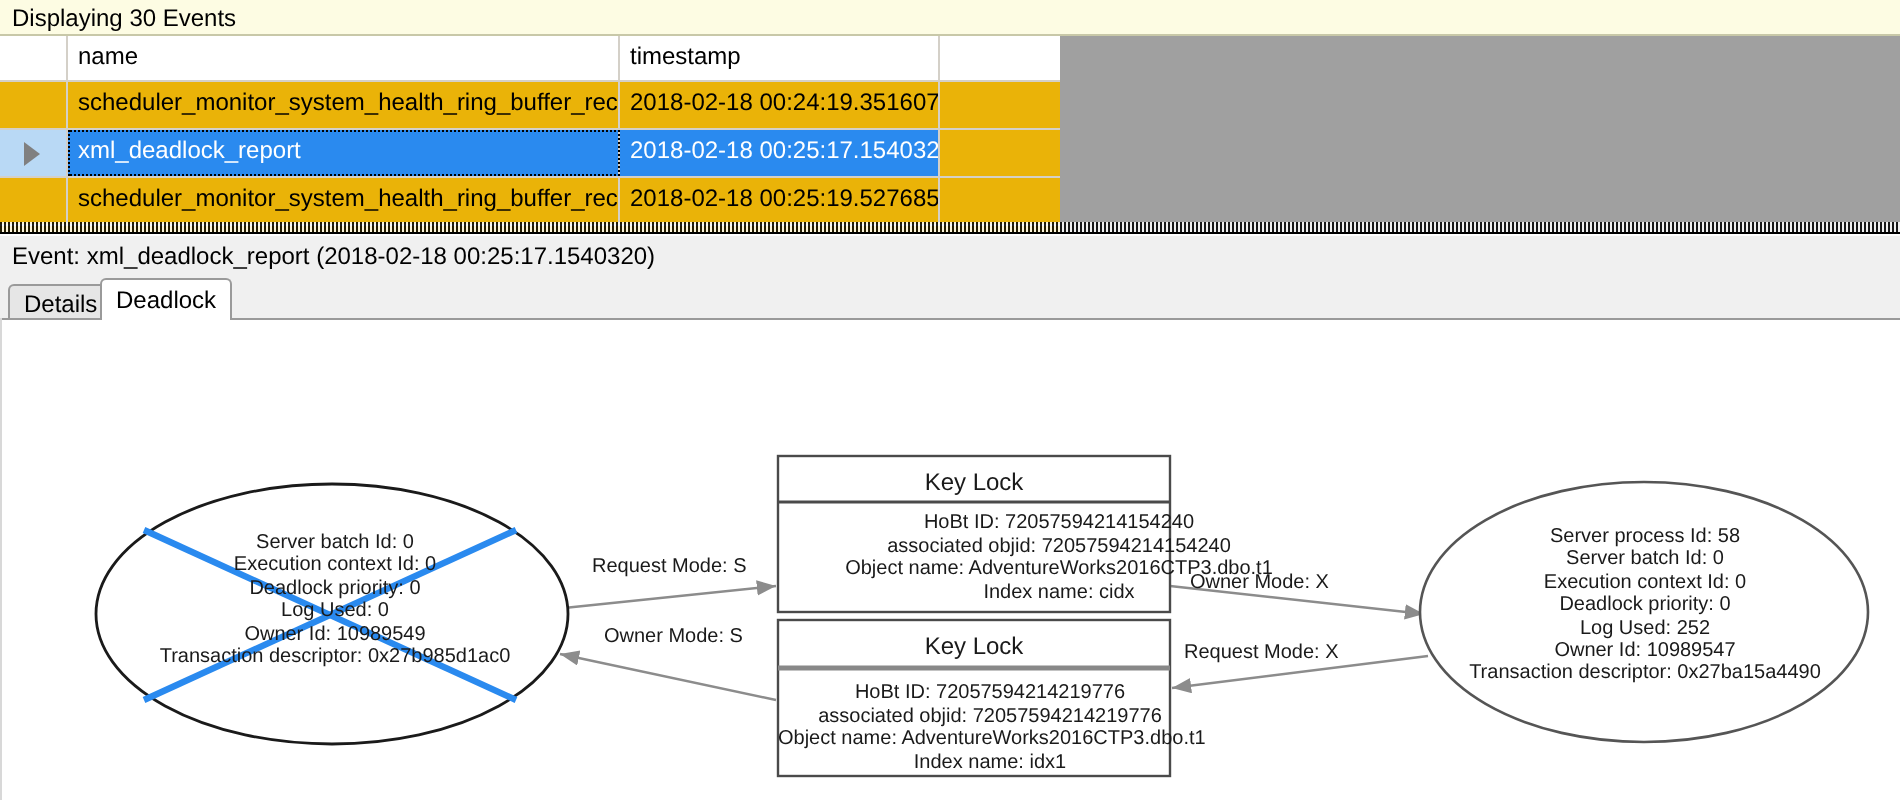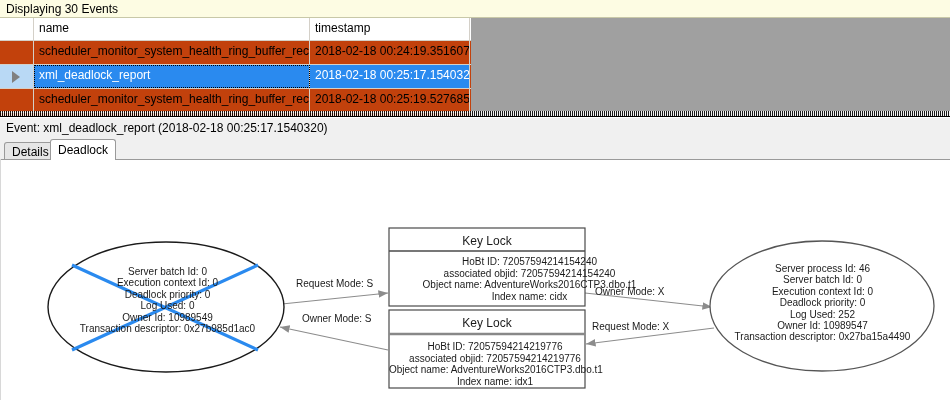--- a/index.html
+++ b/index.html
@@ -23,21 +23,21 @@
   }
 
   
   .grid{
     position:absolute;left:0;top:18px;width:950px;height:99px;
     background:#a0a0a0;
     border-bottom:1px solid #000;
     box-sizing:border-box;
     overflow:hidden;
   }
-  .grid-inner{position:absolute;left:0;top:0;width:471px;height:98px;background:#c2410c;}
+  .grid-inner{position:absolute;left:0;top:0;width:530px;height:98px;background:#eab308;}
   .grow{position:relative;height:24px;box-sizing:border-box;border-bottom:1px solid #d4d0c8;display:flex;}
   .grow.hdr{height:23px;background:#fff;}
   .cell{
     box-sizing:border-box;
     border-right:1px solid #d4d0c8;
     padding:3px 0 0 5px;
     font-size:12px;
     white-space:nowrap;overflow:hidden;
     height:100%;
   }
@@ -222,21 +222,21 @@
       <div class="ntext proc-left">
         <div>Server batch Id: 0</div>
         <div>Execution context Id: 0</div>
         <div>Deadlock priority: 0</div>
         <div>Log Used: 0</div>
         <div>Owner Id: 10989549</div>
         <div>Transaction descriptor: 0x27b985d1ac0</div>
       </div>
 
       <div class="ntext proc-right">
-        <div>Server process Id: 46</div>
+        <div>Server process Id: 58</div>
         <div>Server batch Id: 0</div>
         <div>Execution context Id: 0</div>
         <div>Deadlock priority: 0</div>
         <div>Log Used: 252</div>
         <div>Owner Id: 10989547</div>
         <div>Transaction descriptor: 0x27ba15a4490</div>
       </div>
 
       <div class="lockbox-title lb1-title">Key Lock</div>
       <div class="lockbox-body lb1-body">

